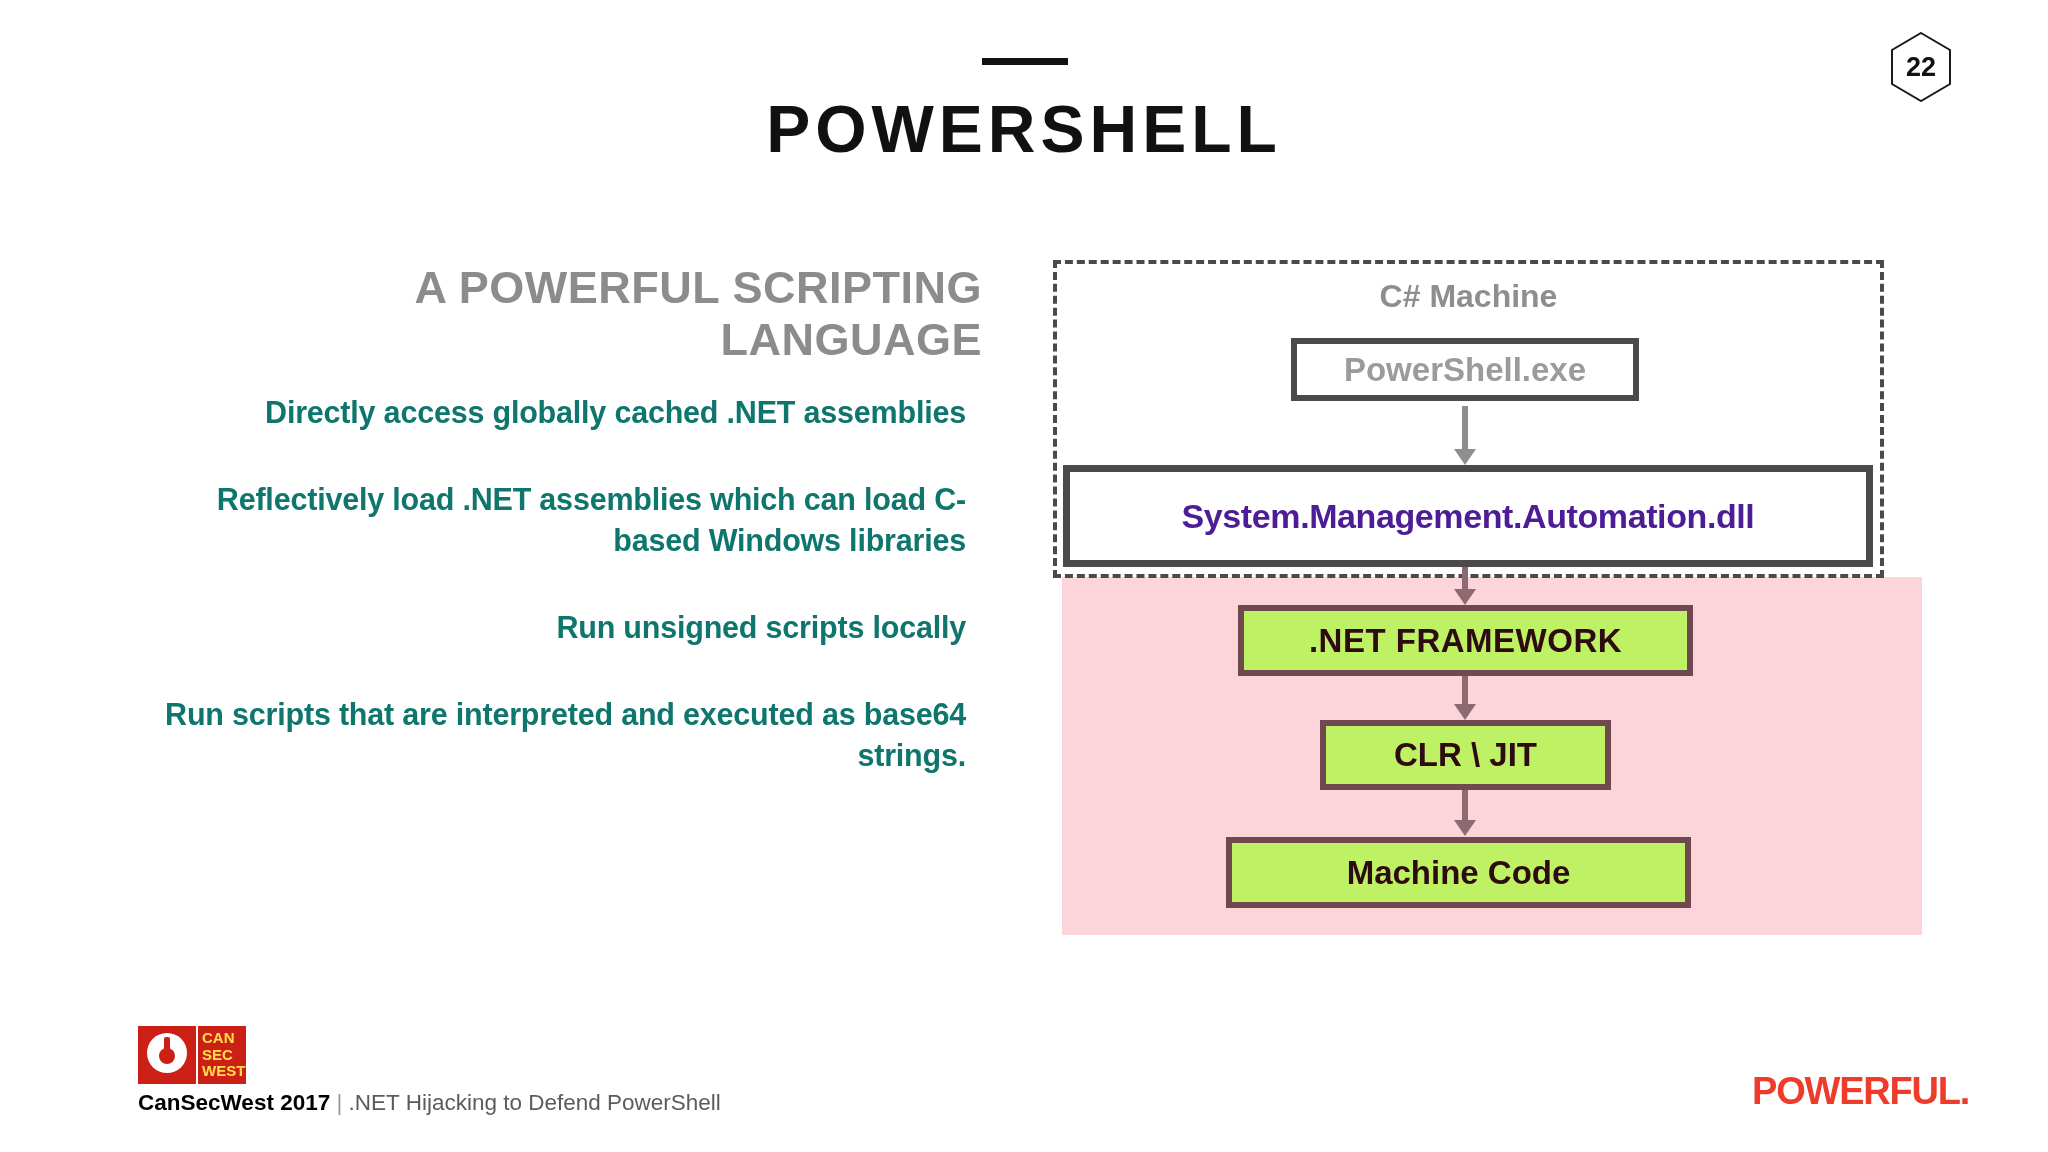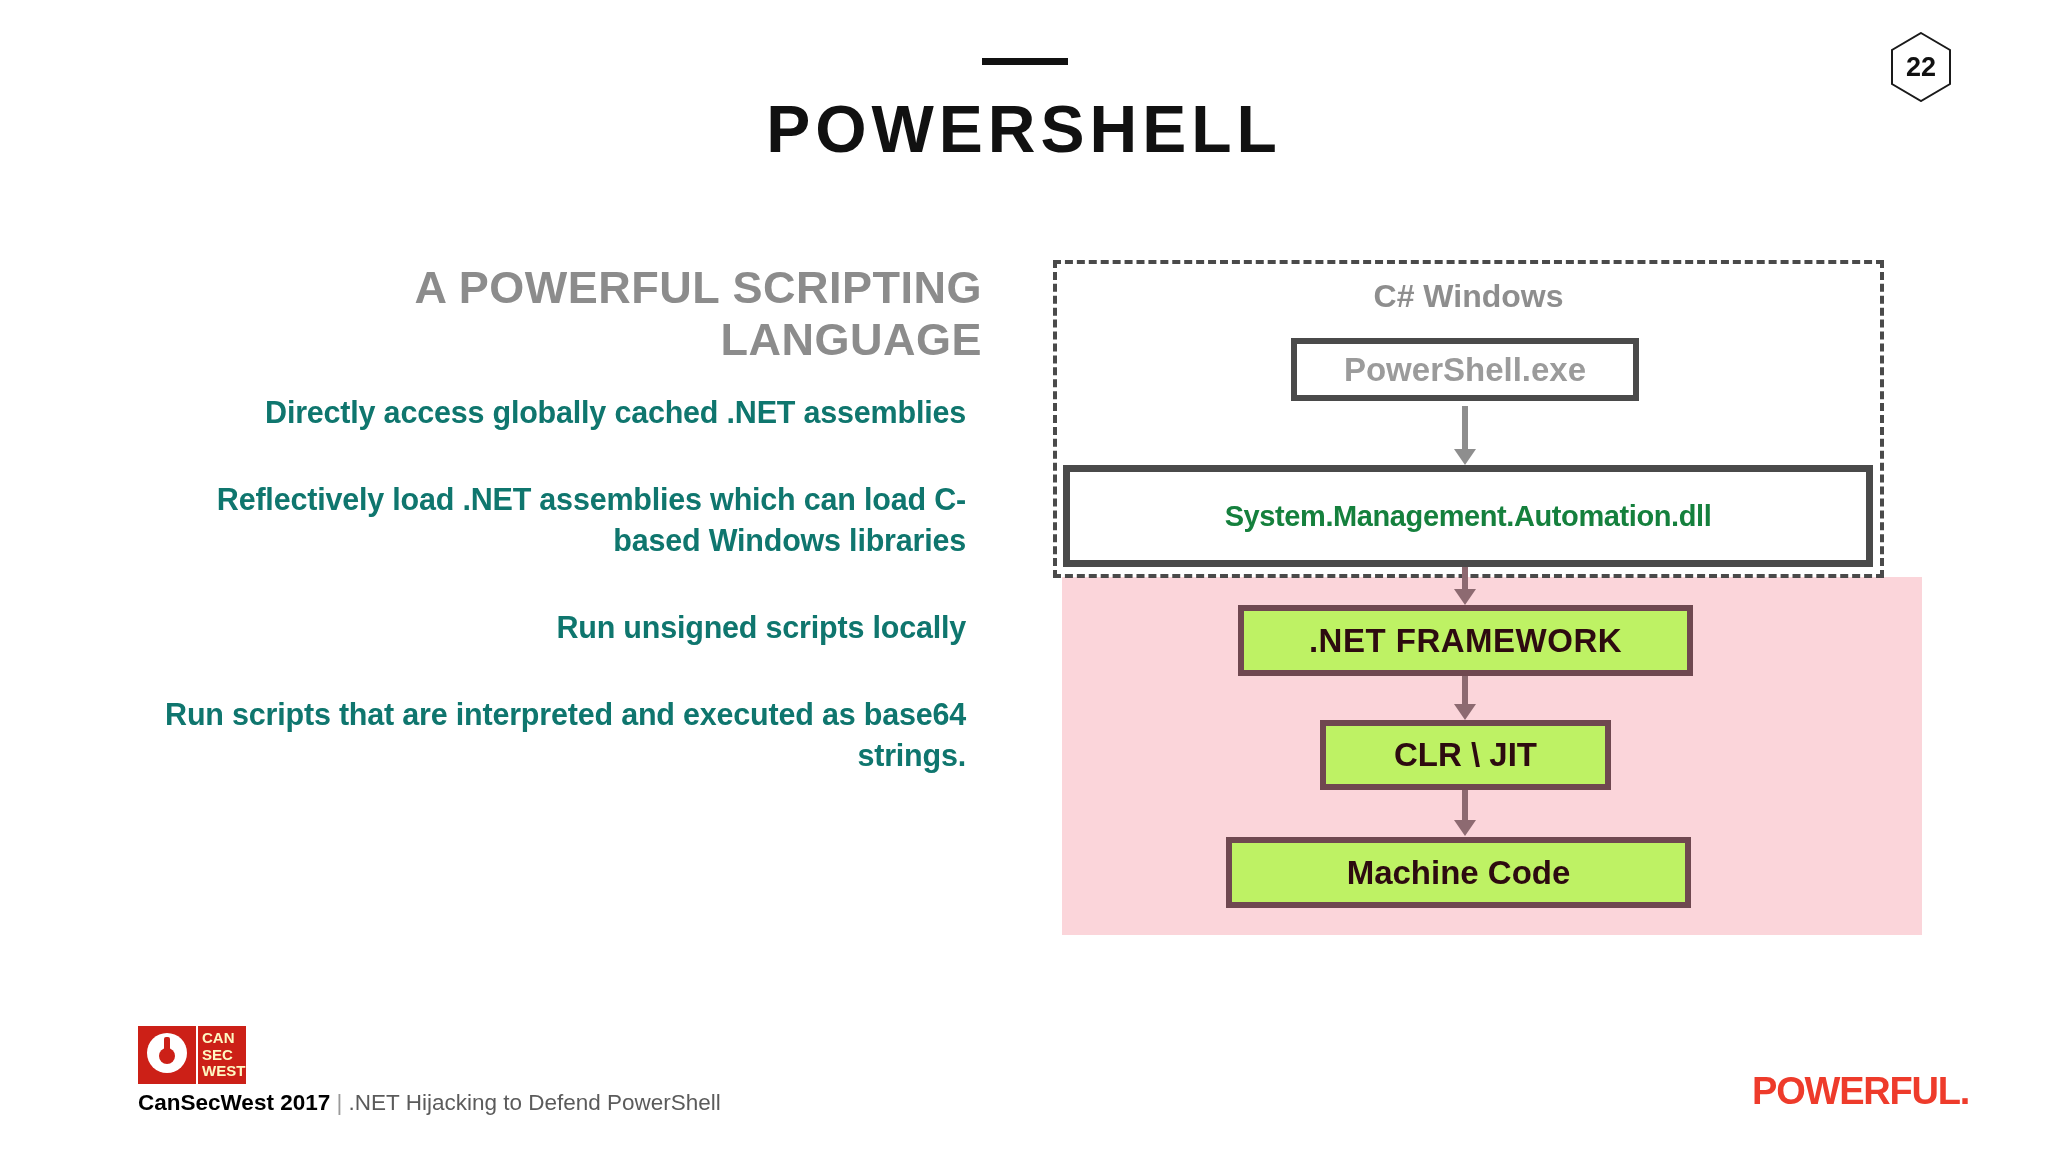--- a/index.html
+++ b/index.html
@@ -150,23 +150,23 @@
     font-size: 33px;
     font-weight: bold;
     color: #9b9b9b;
   }
   .node-dll {
     left: 10px;
     top: 205px;
     width: 810px;
     height: 102px;
     border: 7px solid #4a4a4a;
-    font-size: 29px;
-    font-weight: bold;
-    color: #15803d;
+    font-size: 34px;
+    font-weight: bold;
+    color: #4c1d95;
     letter-spacing: -0.4px;
   }
   .node-pink {
     border: 6px solid #6f4850;
     background: #bef264;
     color: #2d0b10;
     font-weight: bold;
   }
   .node-net {
     left: 185px;
@@ -256,21 +256,21 @@
     width: 6px;
     height: 17px;
     border-radius: 2px;
     background: #cc2017;
   }
   .csw-word {
     width: 48px;
     height: 58px;
     margin-left: 2px;
     background: #cc2017;
-    color: #fef9c3;
+    color: #fde047;
     font-size: 15px;
     font-weight: bold;
     line-height: 16.5px;
     padding-top: 4px;
     padding-left: 4px;
     box-sizing: border-box;
     letter-spacing: 0px;
   }
   .footer-text {
     position: absolute;
@@ -319,21 +319,21 @@
     <p class="left-para">Reflectively load .NET assemblies which can load C-based Windows libraries</p>
     <p class="left-para">Run unsigned scripts locally</p>
     <p class="left-para">Run scripts that are interpreted and executed as base64 strings.</p>
   </div>
 
   <div id="diagram">
 
     <div class="pink-region"></div>
 
     <div class="dashed-box"></div>
-    <div class="dia-label-cs">C# Windows</div>
+    <div class="dia-label-cs">C# Machine</div>
 
     <div class="node node-ps">PowerShell.exe</div>
 
     <div class="arrow arrow-ps-dll">
       <span class="head"></span>
     </div>
 
     <div class="node node-dll">System.Management.Automation.dll</div>
 
     <div class="arrow arrow-dll-net maroon">

